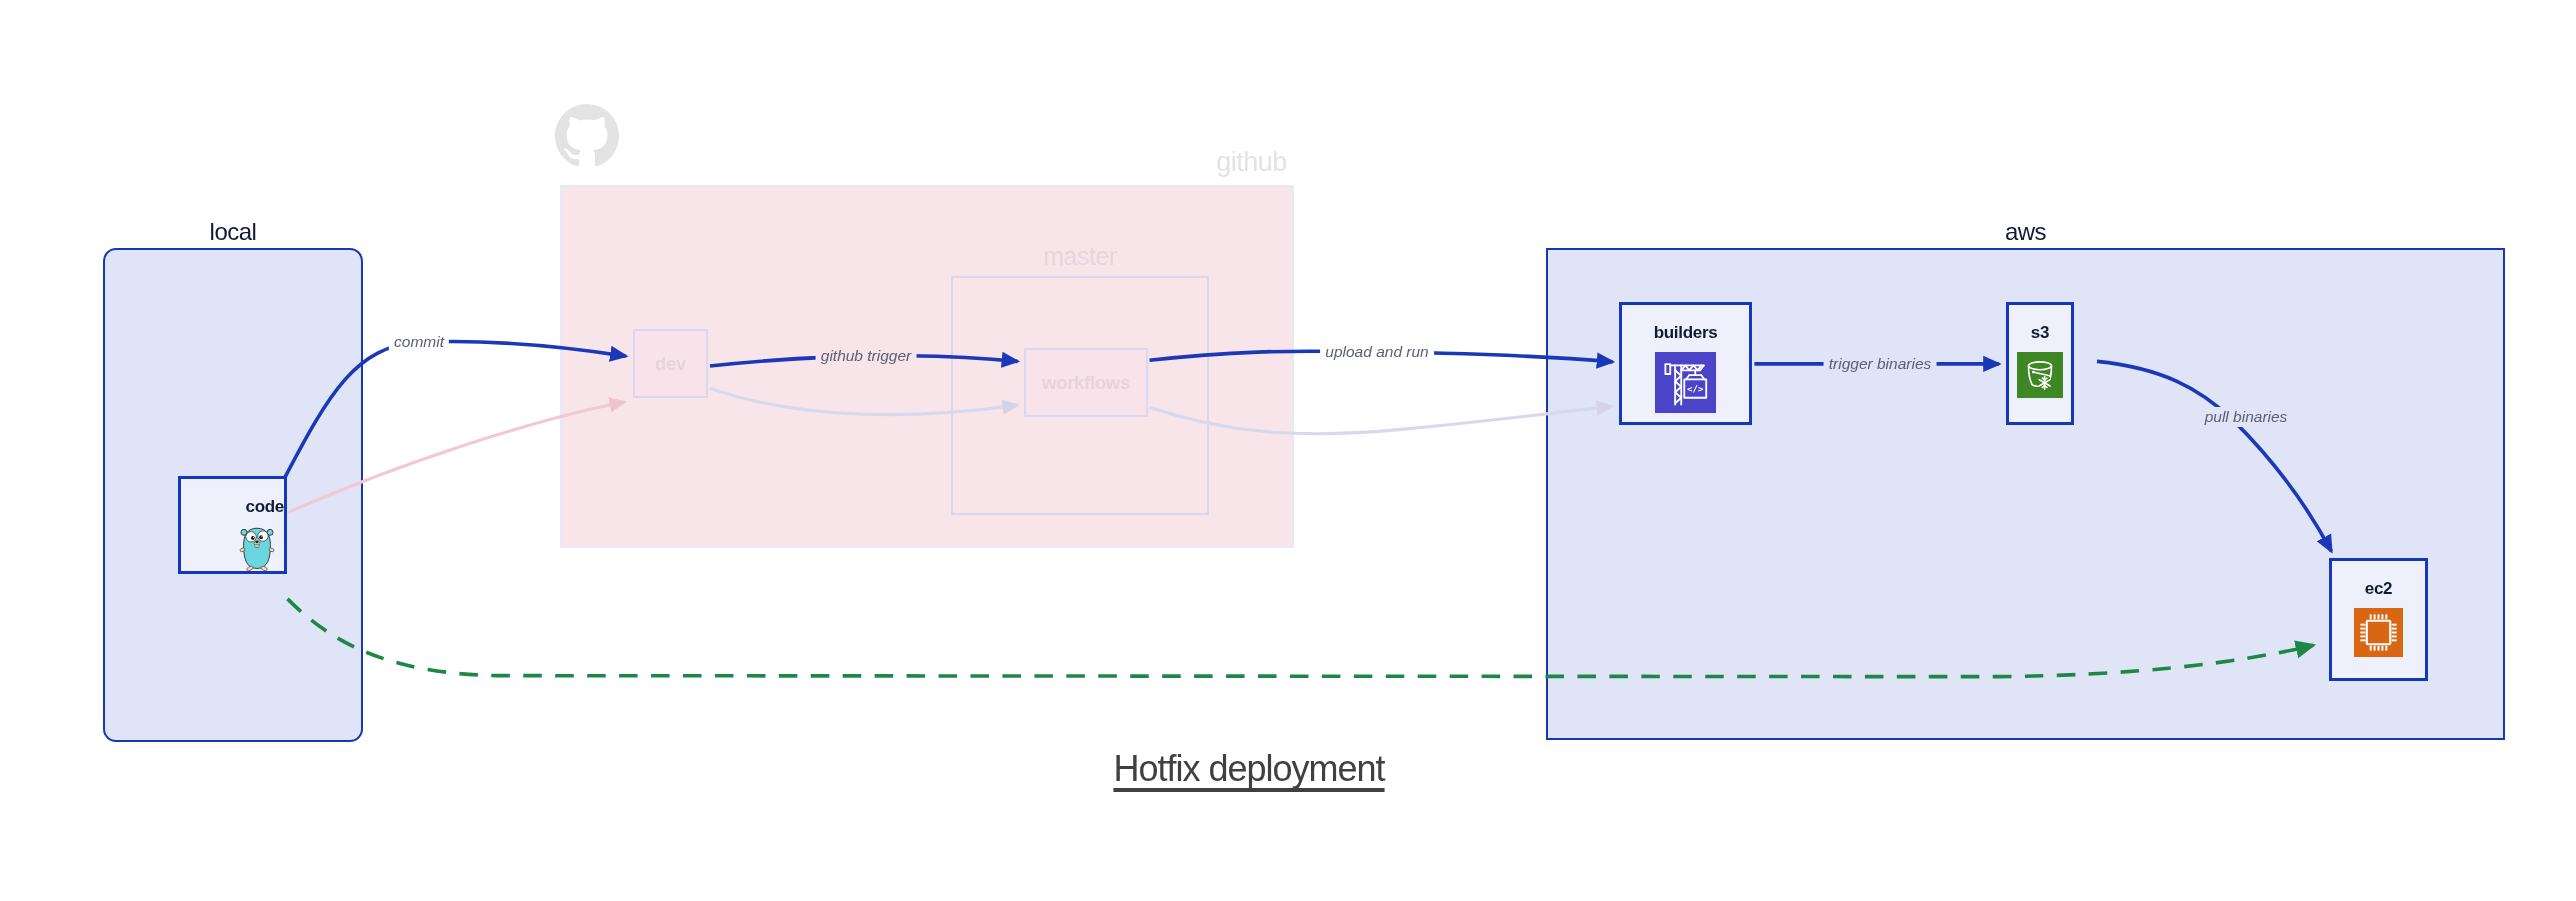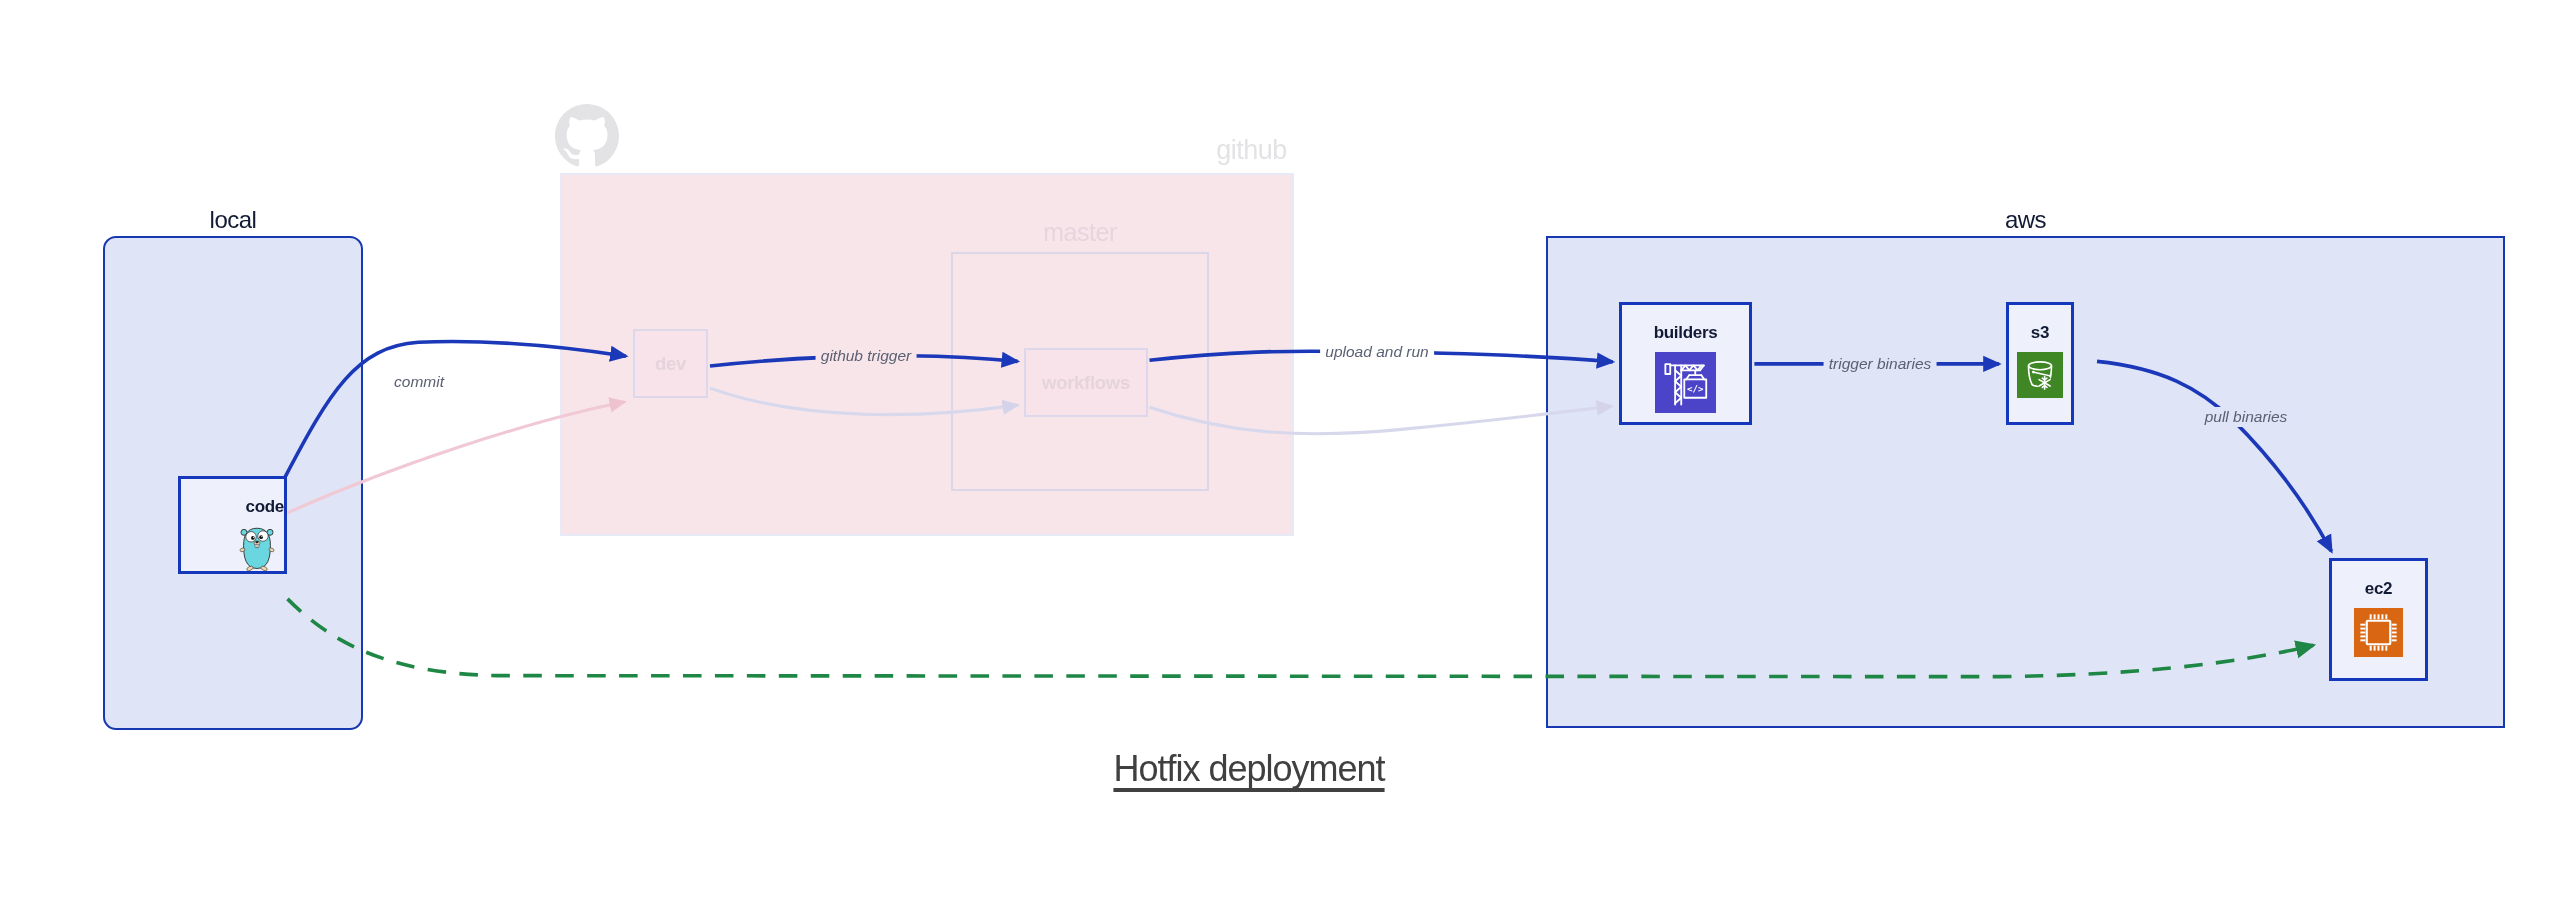--- a/index.html
+++ b/index.html
@@ -1,20 +1,20 @@
 <!DOCTYPE html>
 <html style="font-size:8.2px"><head>
 <meta charset="utf-8">
 <style>
   html,body{margin:0;padding:0;background:#ffffff;}
   .canvas{position:relative;width:2604px;height:902px;background:#ffffff;
           font-family:"Liberation Sans", sans-serif;overflow:hidden;}
 
   
-  .group{position:absolute;box-sizing:border-box;}
+  .group{position:absolute;box-sizing:border-box;margin-top:12px;}
   .group-blue{background:#dfe4f7;border:2.6px solid #1638b0;}
   .group-pink{background:#f8e5ea;border:2.1px solid #e7eaf6;}
   .group-inner-pink{background:transparent;border:2.1px solid #dcd6e9;}
   .group-label{position:absolute;width:100%;text-align:center;font-size:24px;
                color:#121b36;letter-spacing:-0.5px;}
   .group-label.above{top:-32px;left:0;}
   .faded-label{color:#e3e3e6;}
   .master-label{color:#e6d5de;font-size:25px;}
 
   
@@ -200,21 +200,21 @@
         <line x1="13" y1="66" x2="23" y2="66"></line>
         <line x1="77" y1="34" x2="87" y2="34"></line>
           <line x1="77" y1="42" x2="87" y2="42"></line>
         <line x1="77" y1="50" x2="87" y2="50"></line>
           <line x1="77" y1="58" x2="87" y2="58"></line>
         <line x1="77" y1="66" x2="87" y2="66"></line>
       </g>
     </svg>
   </div>
 
-  <div class="edge-label bg-white" style="left:419px;top:342px;margin-top:40px;">commit</div>
+  <div class="edge-label bg-white" style="left:419px;top:342px;">commit</div>
   <div class="edge-label bg-pink" style="left:866px;top:356px;">github trigger</div>
   <div class="edge-label bg-white" style="left:1377px;top:352px;">upload and run</div>
   <div class="edge-label bg-blue" style="left:1880px;top:364px;">trigger binaries</div>
   <div class="edge-label bg-blue" style="left:2246px;top:417px;">pull binaries</div>
 
   <div class="title" style="left:1249px;top:748px;">Hotfix deployment</div>
 
 </div>
 
 

